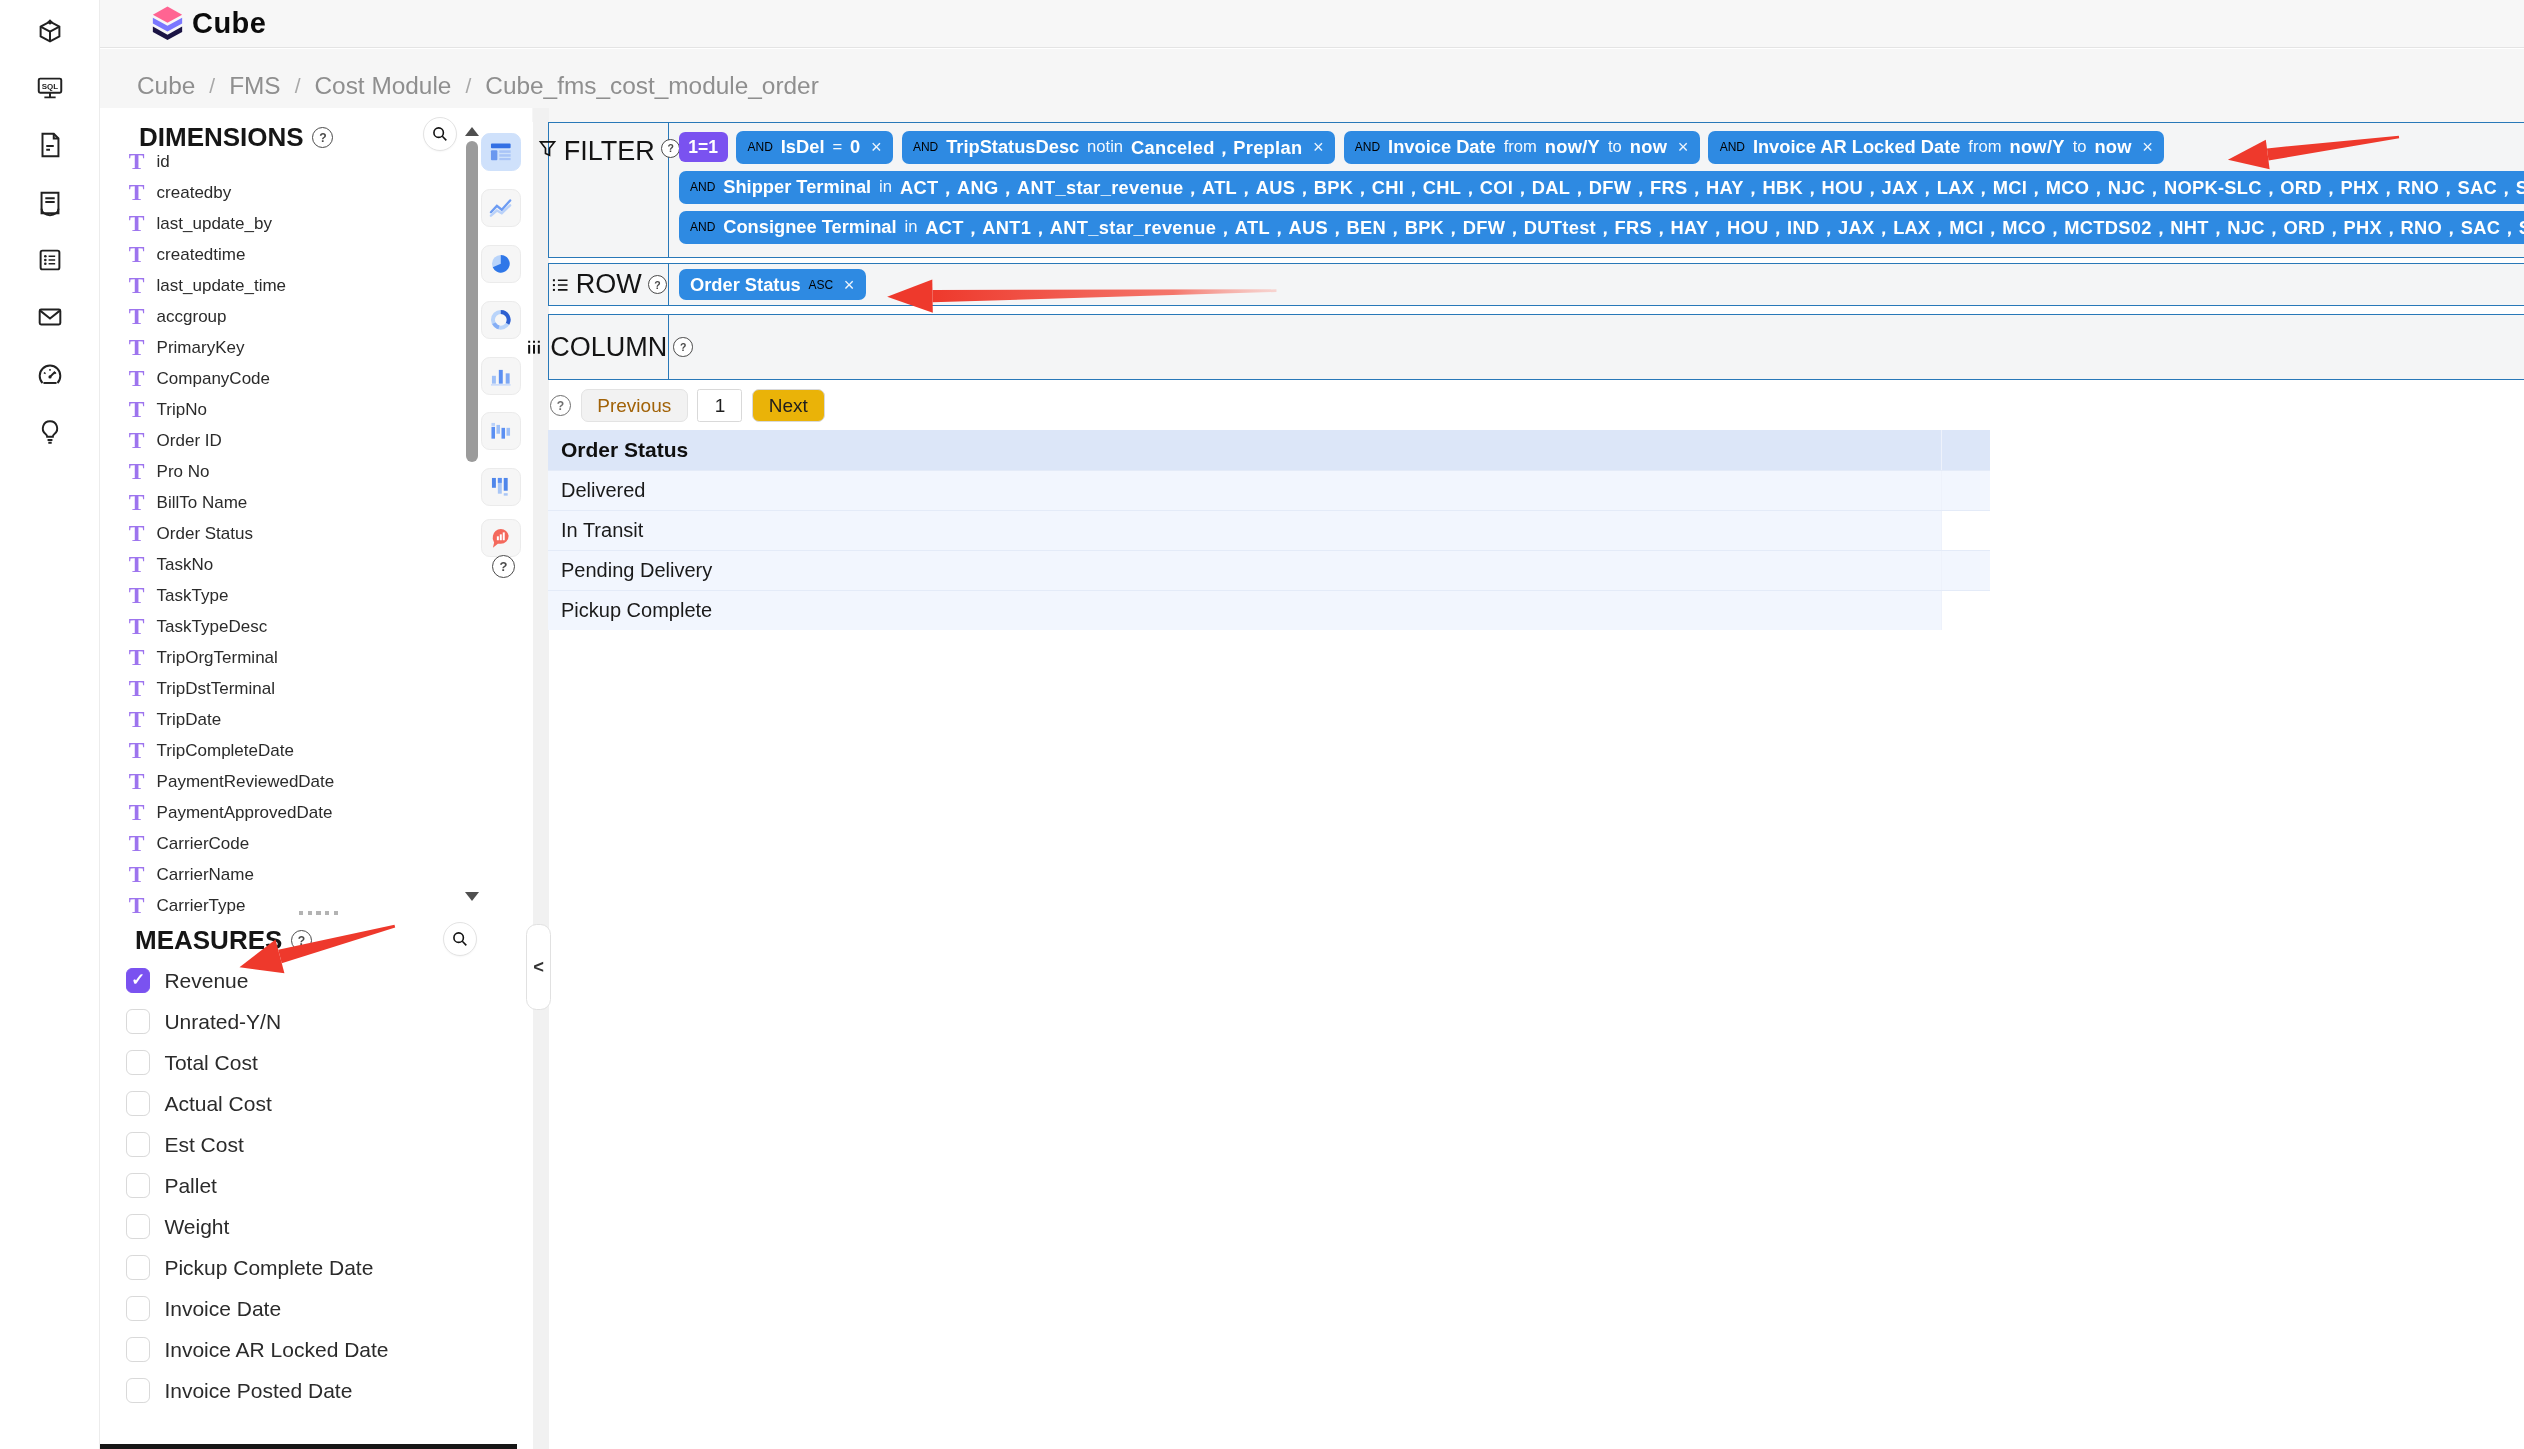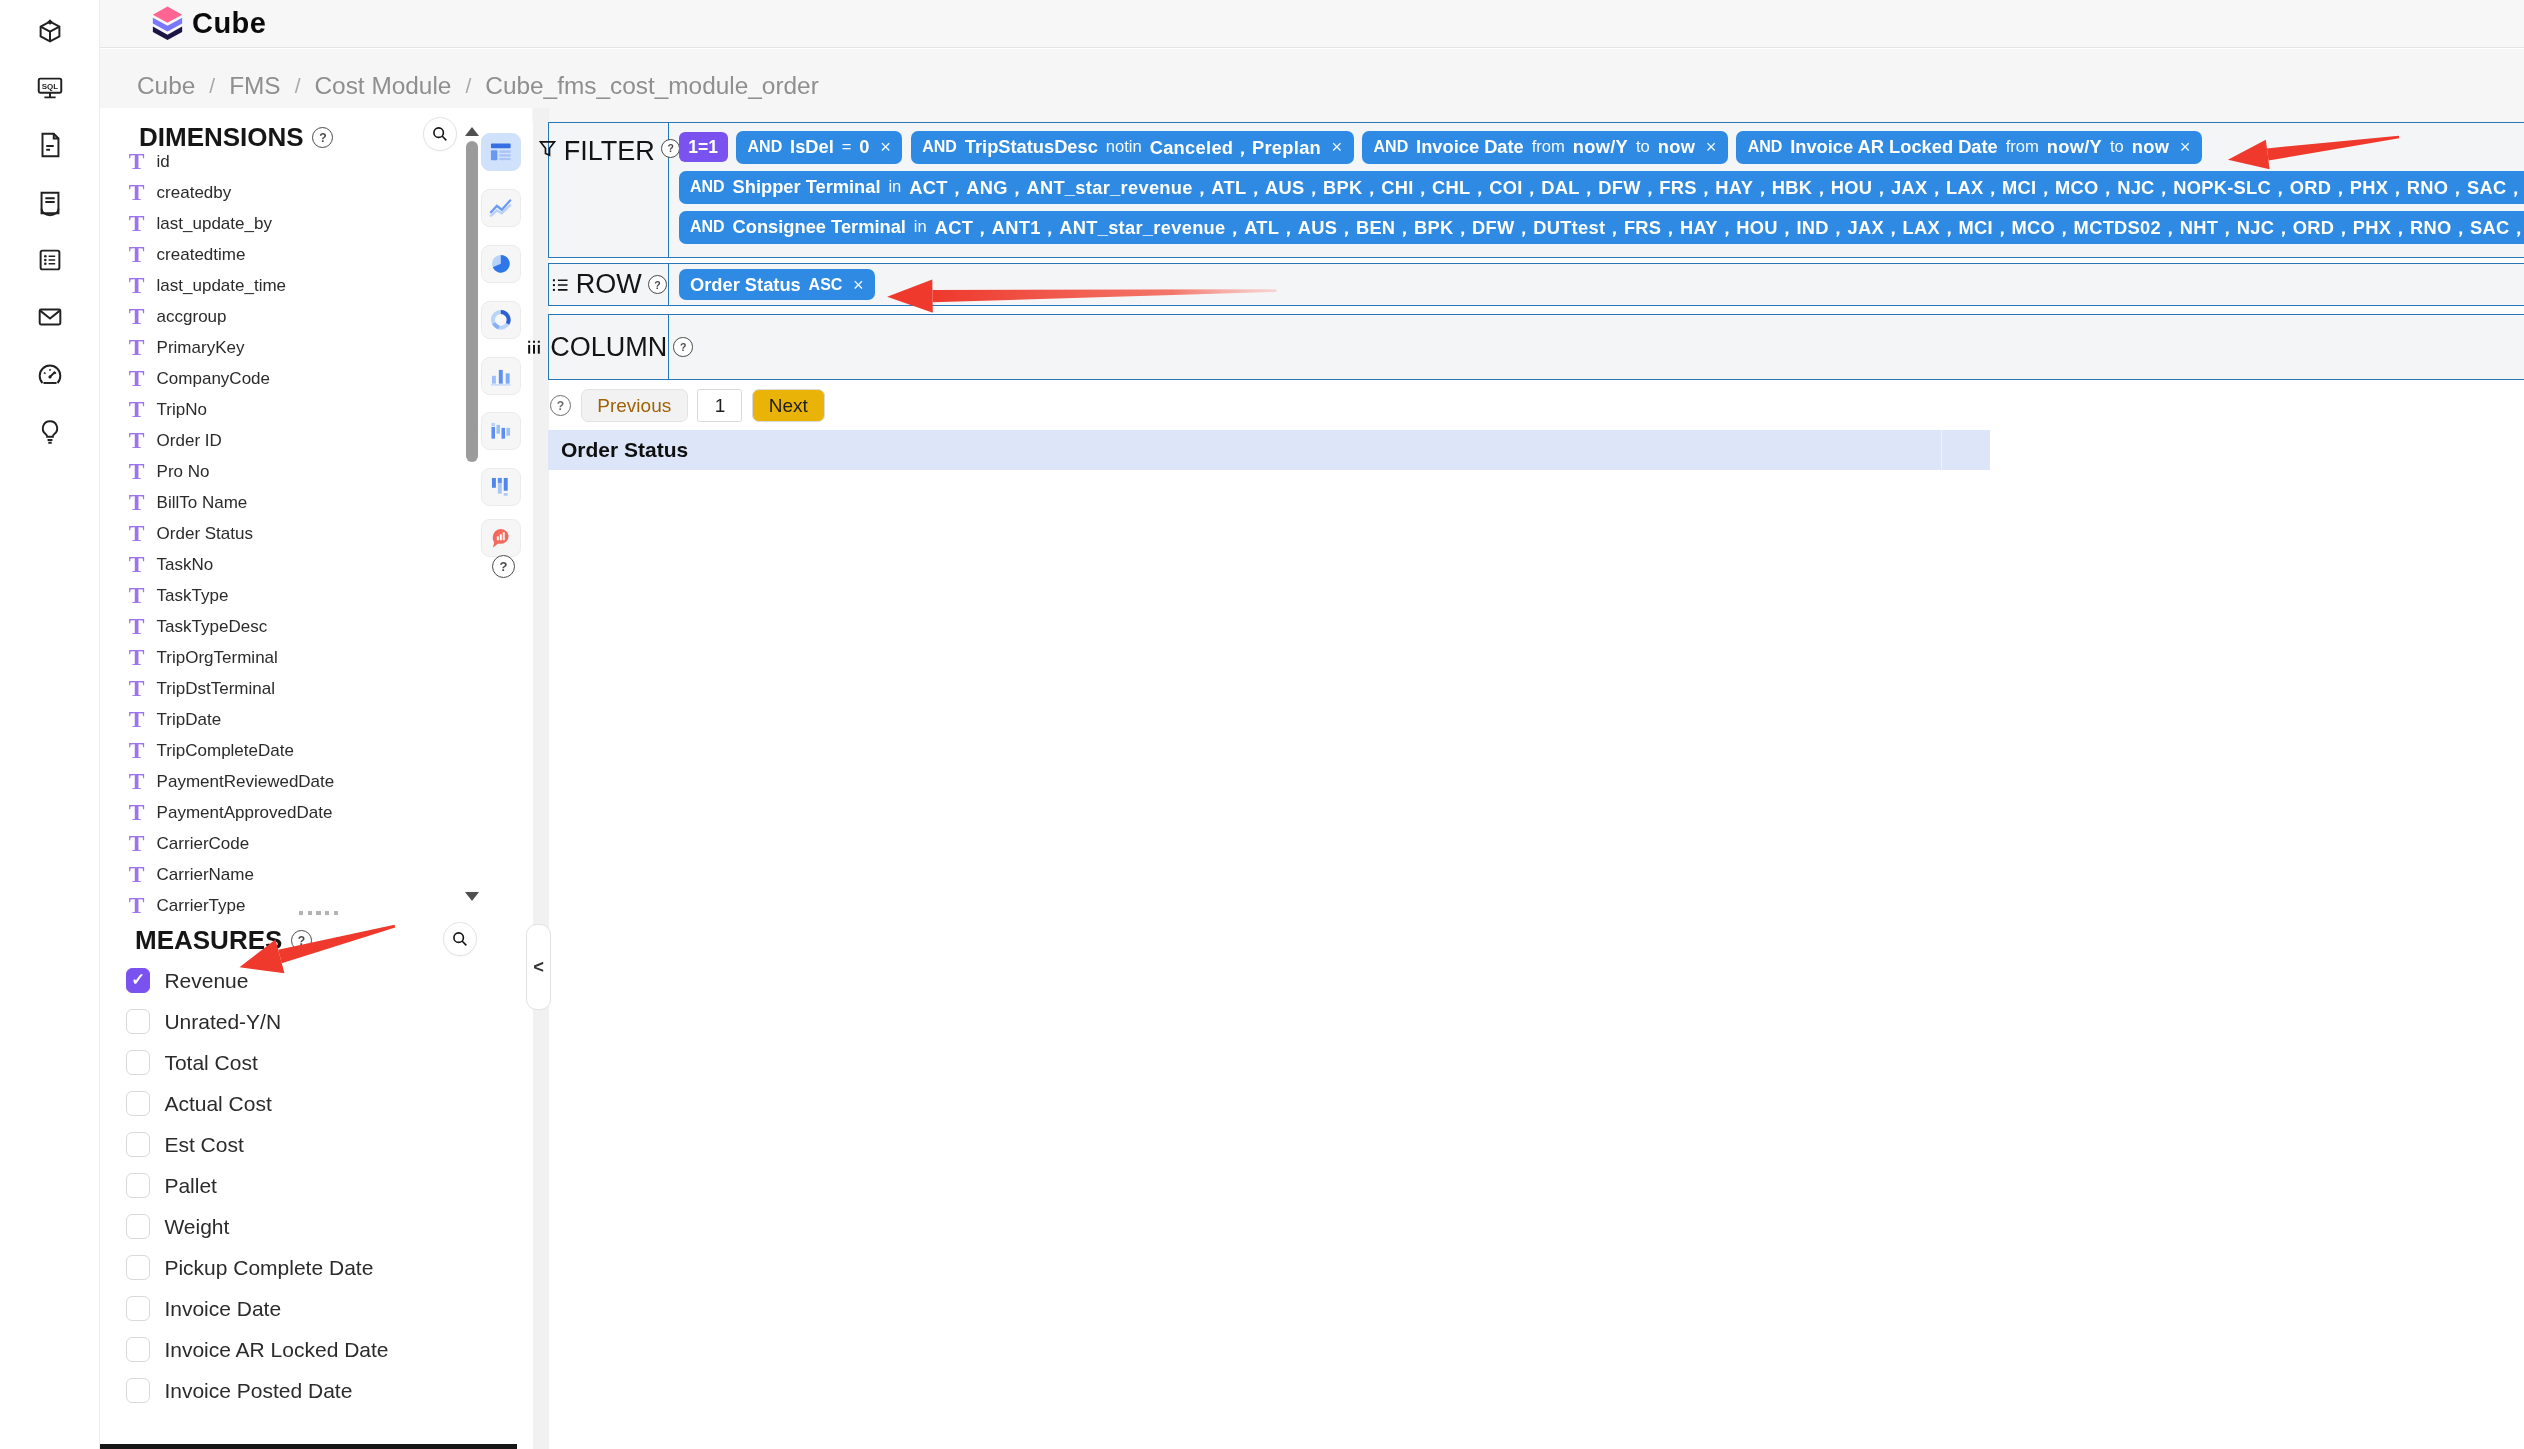--- a/index.html
+++ b/index.html
@@ -66,21 +66,21 @@
   .qlabel{position:absolute;left:0;top:0;bottom:0;width:120px;border-right:1.7px solid #2878b8;display:flex;
           align-items:center;justify-content:center;gap:6.1px;box-sizing:border-box}
   .qlabel .txt{font-size:27px;font-weight:400;color:#141414}
   .qlabel .qmark{width:17.5px;height:17.5px;font-size:10.5px}
   .chips-area{position:absolute;left:121px;top:0;right:0;bottom:0;padding:7.9px 8.7px;display:flex;
               flex-direction:column;gap:7px;overflow:hidden}
   .chip-row{display:flex;gap:8.7px;align-items:center}
   .chip{display:inline-flex;align-items:center;gap:7.9px;background:#2e8ae2;border-radius:7px;padding:0 11.3px;
         height:33px;color:#fff;white-space:nowrap;cursor:pointer;flex:0 0 auto}
   .chip.logic{background:#7a52f0;height:30px;border-radius:6.1px;padding:0 9.6px;font-size:17.5px;font-weight:700}
-  .seg-and{color:#ffffff;font-weight:700;font-size:16px}
+  .seg-and{color:#000000;font-weight:400;font-size:12px}
   .seg-field{font-weight:600;font-size:18.3px}
   .seg-op{font-weight:400;font-size:16.6px;opacity:.95}
   .seg-value{font-weight:700;font-size:18.3px;letter-spacing:0.3px}
   .chip-close{font-size:18.3px;opacity:.92;margin-left:2.6px;cursor:pointer}
 
   
   .pagination{left:550px;top:389px;height:33px;display:flex;align-items:center;gap:9.6px}
   .pg-btn{height:33px;border-radius:7px;display:flex;align-items:center;justify-content:center;font-size:19px;
           padding:0 15.7px;box-sizing:border-box;cursor:pointer}
   .pg-prev{background:#f2f2f2;border:0.9px solid #e3e3e3;color:#a16207;cursor:not-allowed}
@@ -557,20 +557,38 @@
   <span class="pg-btn pg-prev">Previous</span>
   <input class="pg-input" value="1" style="">
   <span class="pg-btn pg-next">Next</span>
 </div>
 
 <div class="abs rtable">
   <div class="trow head">
     <div class="tcell-main">Order Status</div>
     <div class="tcell-sliver" style="background:#dce6f8"></div>
   </div>
+  <div id="tbody">
+      <div class="trow">
+        <div class="tcell-main">Delivered</div>
+        <div class="tcell-sliver" style="background:#f2f6fe"></div>
+      </div>
+      <div class="trow">
+        <div class="tcell-main">In Transit</div>
+        <div class="tcell-sliver" style="background:#ffffff"></div>
+      </div>
+      <div class="trow">
+        <div class="tcell-main">Pending Delivery</div>
+        <div class="tcell-sliver" style="background:#f2f6fe"></div>
+      </div>
+      <div class="trow">
+        <div class="tcell-main">Pickup Complete</div>
+        <div class="tcell-sliver" style="background:#ffffff"></div>
+      </div>
+    </div>
 </div>
 
 <div class="abs bottombar"></div>
 
 <svg class="abs arrows" viewBox="0 0 2892 1660">
   <defs>
     <linearGradient id="fade3" x1="1068" y1="339" x2="1462" y2="333" gradientUnits="userSpaceOnUse">
       <stop offset="0" stop-color="#ee392c"></stop>
         <stop offset=".7" stop-color="#f4766b"></stop>
       <stop offset="1" stop-color="#f9b3ab" stop-opacity=".5"></stop>

